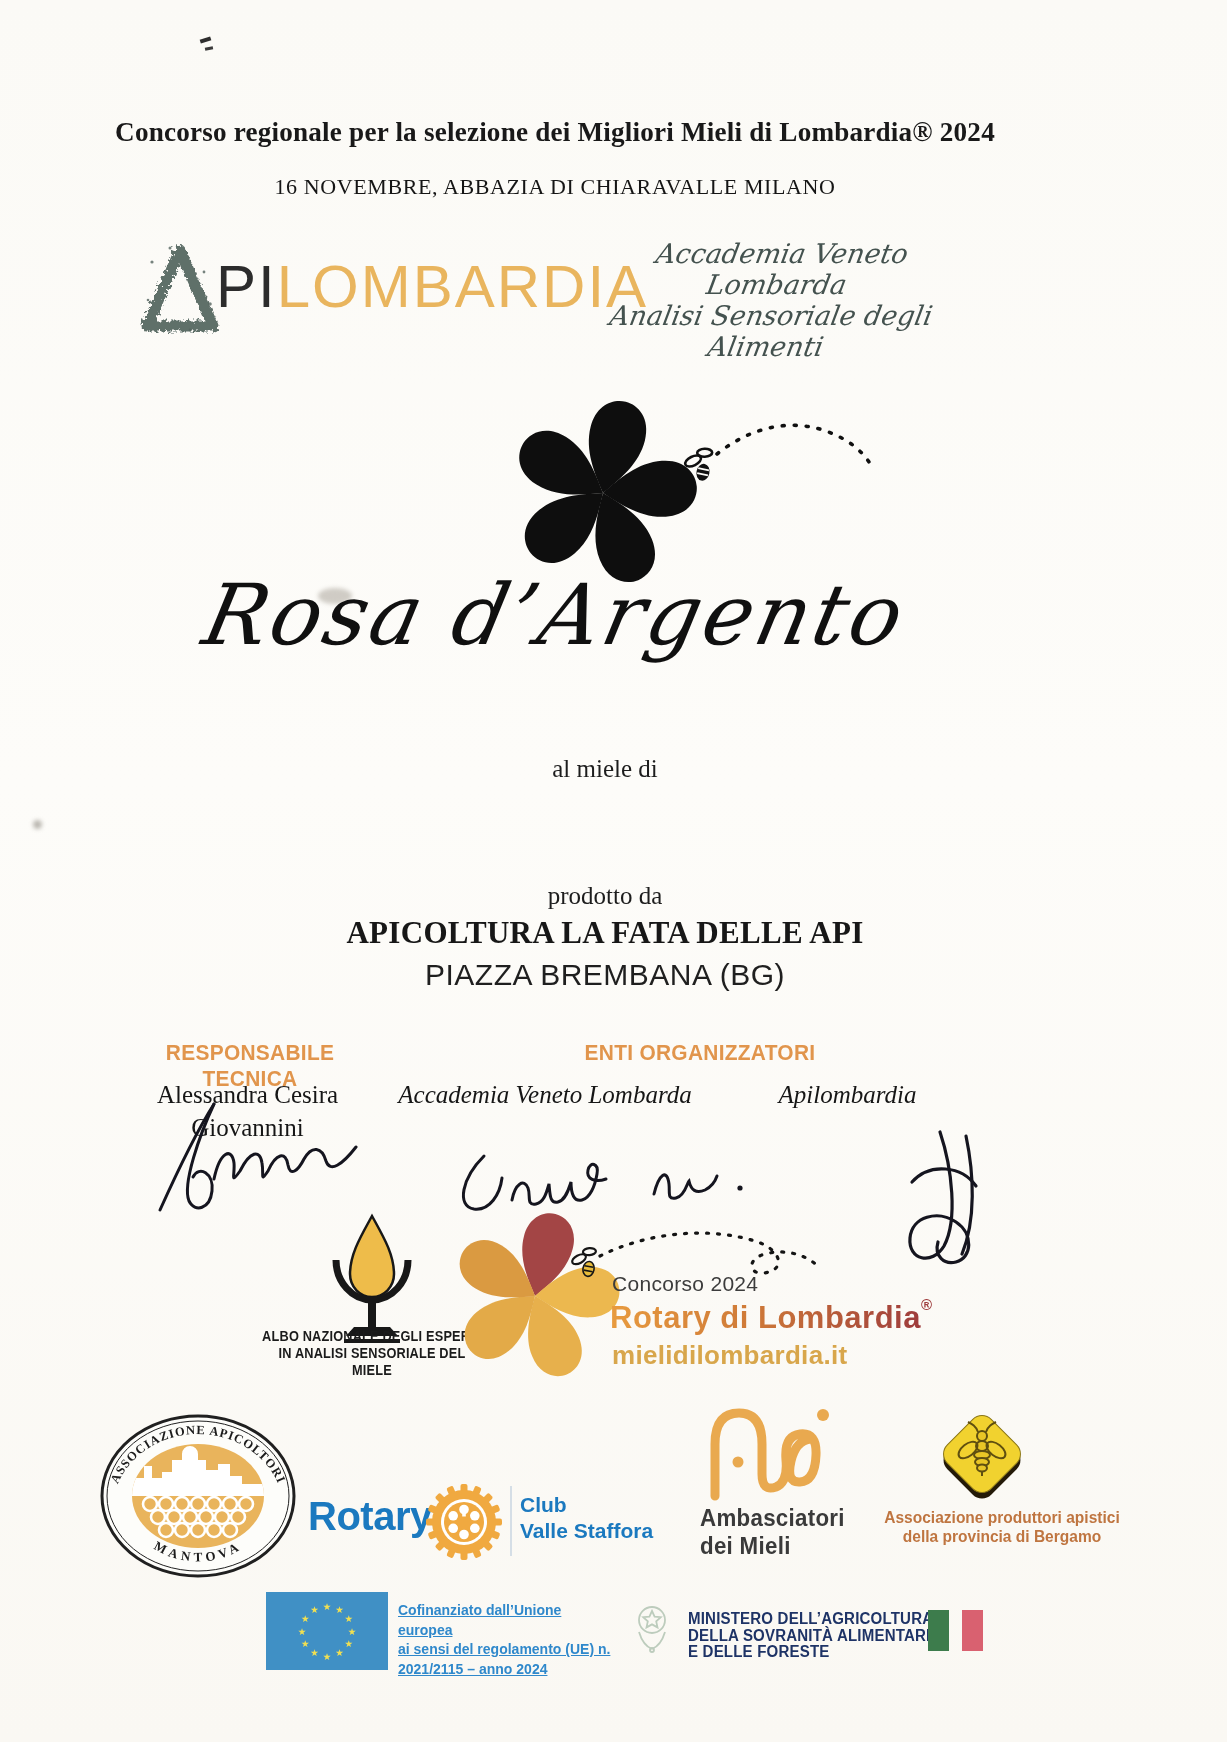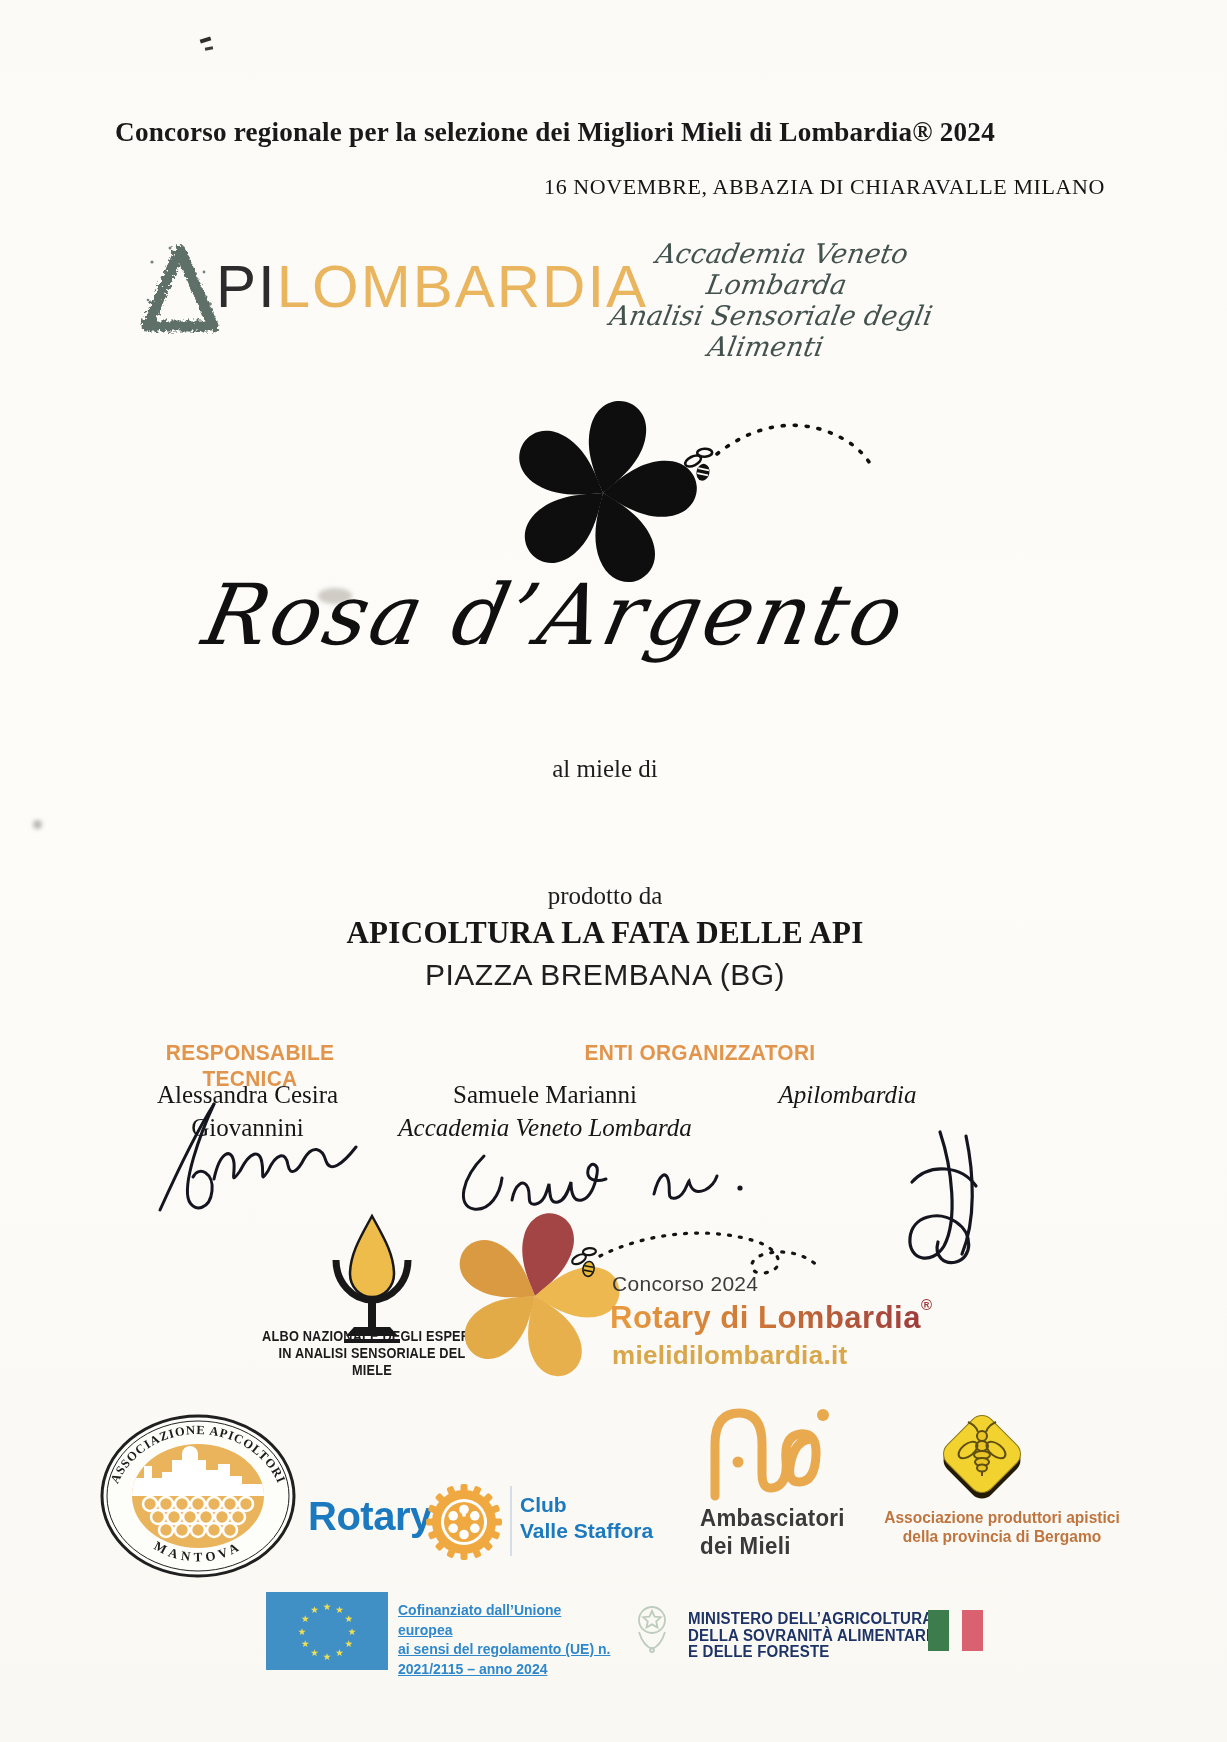--- a/index.html
+++ b/index.html
@@ -4,21 +4,21 @@
 <style>
   html,body{margin:0;padding:0;background:#e8e6e1;}
   .page{
     position:relative;width:1227px;height:1742px;margin:0 auto;
     background:linear-gradient(180deg,#fbfaf6 0%,#fdfcf9 45%,#faf8f3 100%);
     overflow:hidden;font-family:"Liberation Serif",serif;color:#1c1c1c;
   }
   .abs{position:absolute;}
   .ctr{text-align:center;}
   .doc-title{left:5px;top:116px;width:1100px;font:700 28px "Liberation Serif",serif;letter-spacing:.2px;transform:scaleX(.97);color:#191919;}
-  .doc-subtitle{left:5px;top:174px;width:1100px;font:500 22px "Liberation Serif",serif;letter-spacing:.6px;color:#151515;text-align:right;}
+  .doc-subtitle{left:5px;top:174px;width:1100px;font:500 22px "Liberation Serif",serif;letter-spacing:.6px;color:#151515;}
   .api-word{left:216px;top:252px;font:400 60px "Liberation Sans",sans-serif;letter-spacing:2px;white-space:nowrap;}
   .api-pi{color:#2c2c2c;}
   .api-lomb{color:#e9b55e;}
   .accademia{left:588px;top:238px;width:372px;font:italic 400 27px "DejaVu Serif",serif;color:#44524f;line-height:31px;transform:skewX(-10deg);text-align:center;}
   .rosa{left:155px;top:566px;width:800px;font:italic 400 84px "DejaVu Serif",serif;color:#101010;transform:skewX(-12deg);letter-spacing:3px;white-space:nowrap;}
   .award-line{left:255px;width:700px;}
   .t-serif25{font:400 25px "Liberation Serif",serif;color:#1d1d1d;}
   .t-serifb31{font:700 31px "Liberation Serif",serif;color:#171717;letter-spacing:.3px;}
   .t-sans29{font:400 29px "Liberation Sans",sans-serif;color:#2e2e2e;letter-spacing:.5px;}
   .t-sans30{font:400 30px "Liberation Sans",sans-serif;color:#1f1f1f;letter-spacing:.5px;}
@@ -119,21 +119,20 @@
   <div class="abs ctr award-line t-sans30" style="top:958px;">PIAZZA BREMBANA (BG)</div>
 
   <div class="abs ctr sec-header" style="left:125px;top:1040px;width:250px;">RESPONSABILE TECNICA</div>
   <div class="abs ctr sec-header" style="left:575px;top:1040px;width:250px;">ENTI ORGANIZZATORI</div>
 
   <div class="abs ctr person" style="left:115px;top:1078px;width:265px;">
     <div>Alessandra Cesira</div>
     <div>Giovannini</div>
   </div>
   <div class="abs ctr person" style="left:385px;top:1078px;width:320px;">
-    <div>Samuele Marianni</div>
     <div class="aff">Accademia Veneto Lombarda</div>
   </div>
   <div class="abs ctr person" style="left:715px;top:1078px;width:265px;">
     <div class="aff">Apilombardia</div>
   </div>
 
   <svg class="abs" style="left:158px;top:1098px;" width="215" height="118" viewBox="0 0 215 118">
     <g fill="none" stroke="#15151f" stroke-width="3" stroke-linecap="round">
       <path d="M2,112 C20,72 42,28 56,6"></path>
       <path d="M56,6 C42,36 24,86 31,103 C37,115 52,111 54,93 C56,75 41,67 35,79"></path>

